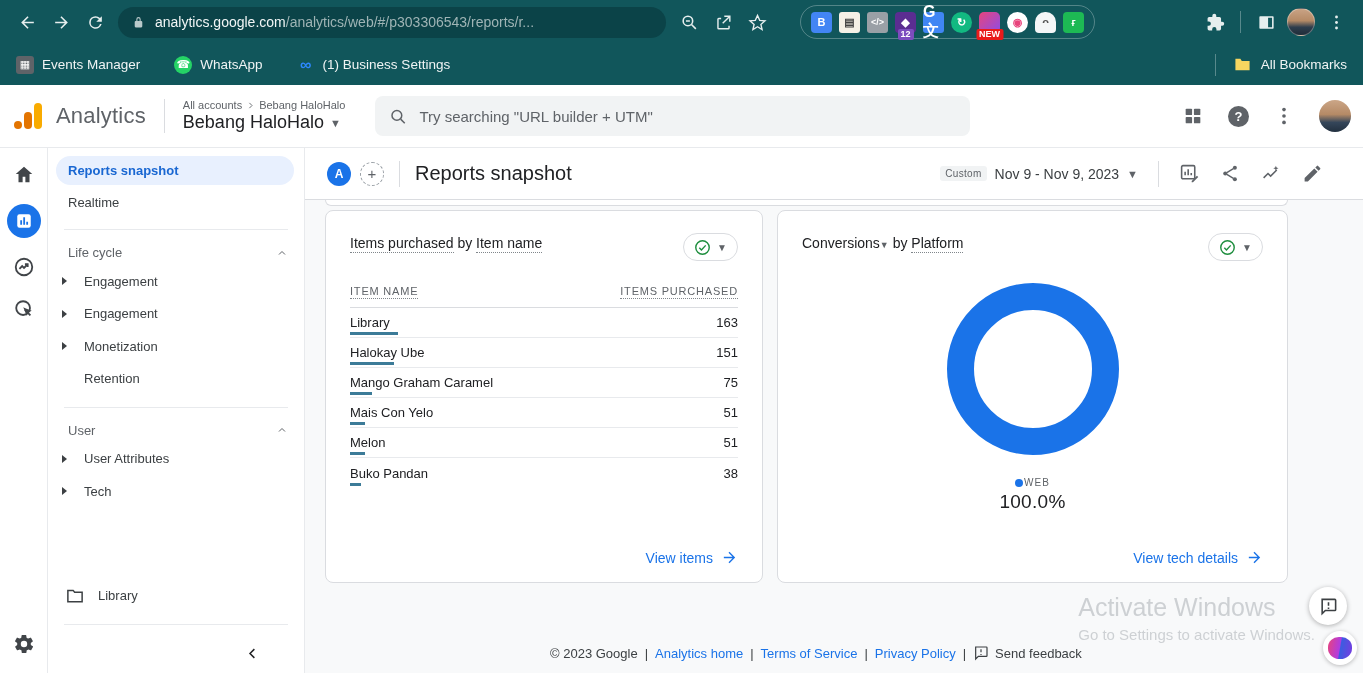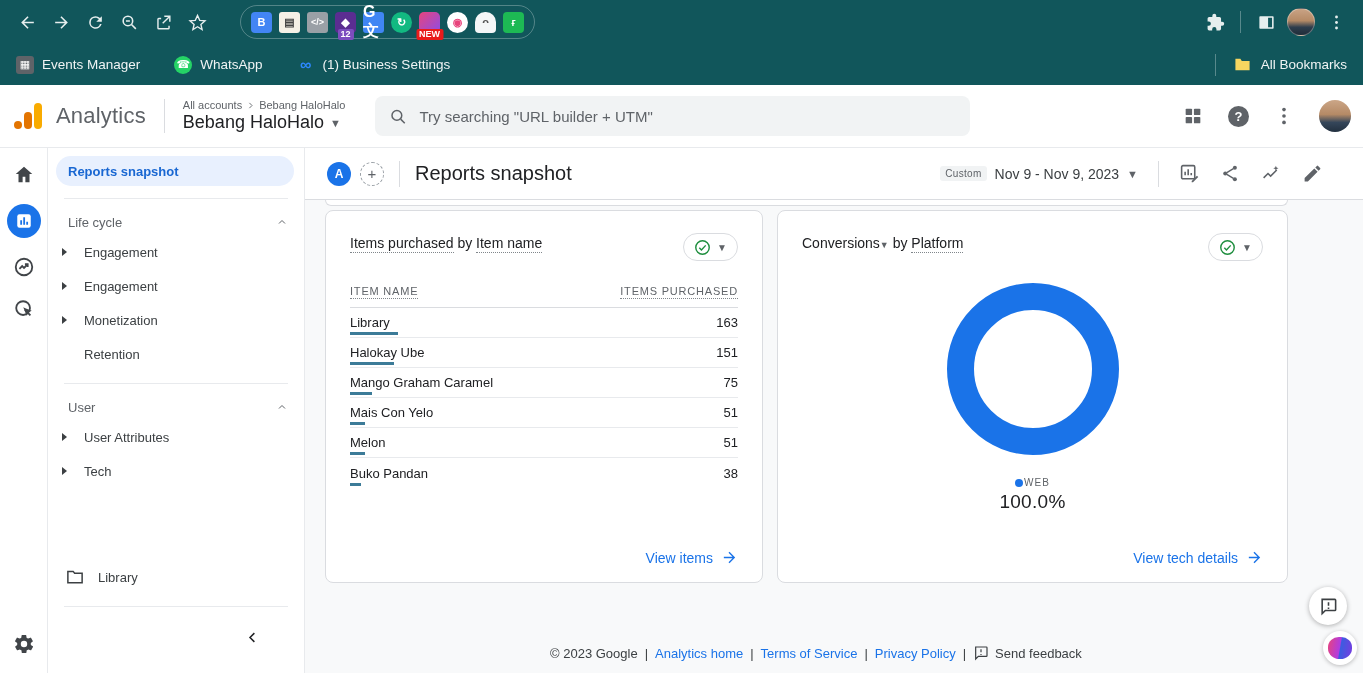--- a/index.html
+++ b/index.html
@@ -131,20 +131,27 @@
     <div class="chrome-btn">
       <svg viewBox="0 0 24 24">
           <path d="M4 11h12.2l-5.6-5.6L12 4l8 8-8 8-1.4-1.4 5.6-5.6H4z" fill="currentColor"></path>
         </svg>
     </div>
     <div class="chrome-btn">
       <svg viewBox="0 0 24 24">
           <path d="M17.65 6.35A7.95 7.95 0 0 0 12 4a8 8 0 1 0 7.73 10h-2.08A6 6 0 1 1 12 6c1.66 0 3.14.69 4.22 1.78L13 11h7V4z" fill="currentColor"></path>
         </svg>
     </div>
+    <div class="omnibox">
+      <svg class="lock" viewBox="0 0 24 24">
+          <path d="M12 2a4 4 0 0 0-4 4v3H7a2 2 0 0 0-2 2v8a2 2 0 0 0 2 2h10a2 2 0 0 0 2-2v-8a2 2 0 0 0-2-2h-1V6a4 4 0 0 0-4-4zm-2 7V6a2 2 0 1 1 4 0v3z" fill="currentColor"></path>
+        </svg>
+      <span class="url-domain">analytics.google.com</span>
+        <span class="url-path">/analytics/web/#/p303306543/reports/r...</span>
+    </div>
     <div class="chrome-btn">
       <svg viewBox="0 0 24 24" fill="none" stroke="currentColor" stroke-width="2">
           <circle cx="10" cy="10" r="6"></circle>
           <path d="M14.5 14.5L20 20M7.5 10h5"></path>
         </svg>
     </div>
     <div class="chrome-btn">
       <svg viewBox="0 0 24 24" fill="none" stroke="currentColor" stroke-width="1.8">
           <path d="M9 7H6a1 1 0 0 0-1 1v11a1 1 0 0 0 1 1h12a1 1 0 0 0 1-1v-3"></path>
           <path d="M13 4h7v7M20 4l-9 9"></path>
@@ -300,20 +307,23 @@
       <div class="rail-ico rail-gear">
         <svg viewBox="0 0 24 24" fill="currentColor">
             <path d="M19.4 13c.04-.33.06-.66.06-1s-.02-.67-.06-1l2.1-1.6a.5.5 0 0 0 .12-.64l-2-3.46a.5.5 0 0 0-.6-.22l-2.5 1a7.3 7.3 0 0 0-1.7-1l-.4-2.6a.5.5 0 0 0-.5-.43h-4a.5.5 0 0 0-.5.42l-.4 2.6a7.3 7.3 0 0 0-1.7 1l-2.5-1a.5.5 0 0 0-.6.23l-2 3.46a.5.5 0 0 0 .12.64L4.6 11c-.04.33-.06.66-.06 1s.02.67.06 1l-2.1 1.6a.5.5 0 0 0-.12.64l2 3.46c.13.22.39.3.6.22l2.5-1c.52.4 1.1.74 1.7 1l.4 2.6c.04.24.25.42.5.42h4c.25 0 .46-.18.5-.43l.4-2.6a7.3 7.3 0 0 0 1.7-1l2.5 1c.22.09.47 0 .6-.22l2-3.46a.5.5 0 0 0-.12-.64zM12 15.5a3.5 3.5 0 1 1 0-7 3.5 3.5 0 0 1 0 7z"></path>
           </svg>
       </div>
     </div>
 
     <div class="side-nav">
       <div class="nav-pill">
         <span>Reports snapshot</span>
+      </div>
+      <div class="nav-item">
+        <span>Realtime</span>
       </div>
       <div class="nav-divider"></div>
       <div class="nav-section">
         <span>Life cycle</span>
         <svg class="chev" width="12" height="12" viewBox="0 0 24 24">
             <path d="M6 15l6-6 6 6" fill="none" stroke="currentColor" stroke-width="2"></path>
           </svg>
       </div>
       <div class="nav-exp">
         <span class="tri"></span>
@@ -516,20 +526,24 @@
           <span>|</span>
           <span style="display:flex;align-items:center;gap:6px;cursor:pointer;">
             <svg class="fb-ico" viewBox="0 0 24 24">
                 <path d="M4 3h16a1 1 0 0 1 1 1v12a1 1 0 0 1-1 1H8l-4 4z" fill="none" stroke="currentColor" stroke-width="1.8"></path>
                 <path d="M12 6.5v4.5M12 13.5v1.5" stroke="currentColor" stroke-width="1.8"></path>
               </svg>
             <span>Send feedback</span>
           </span>
         </div>
 
+        <div class="watermark">
+          <div class="wm1">Activate Windows</div>
+          <div class="wm2">Go to Settings to activate Windows.</div>
+        </div>
 
         <div class="float-chat">
           <svg viewBox="0 0 24 24">
               <path d="M4 3h16a1 1 0 0 1 1 1v12a1 1 0 0 1-1 1H8l-4 4z" fill="none" stroke="currentColor" stroke-width="2"></path>
               <path d="M12 6.5V11M12 13.2v1.8" stroke="currentColor" stroke-width="2"></path>
             </svg>
         </div>
         <div class="float-brain">
           <div class="brain-blob"></div>
         </div>

